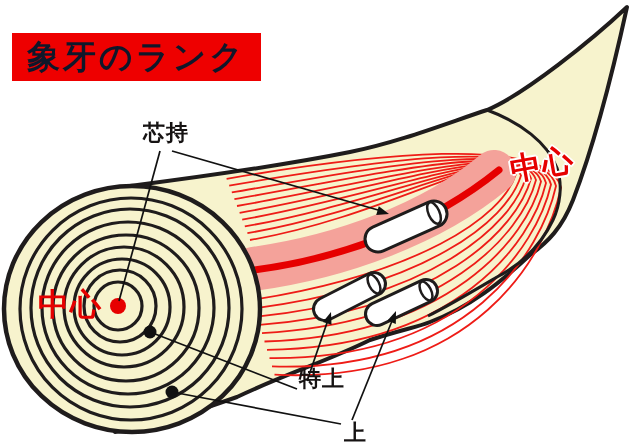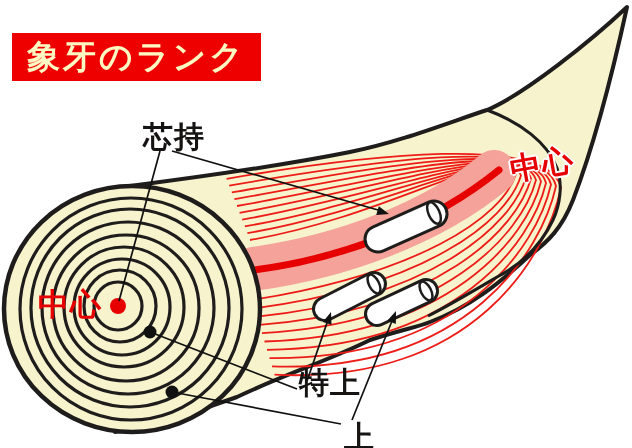--- a/index.html
+++ b/index.html
@@ -2,25 +2,25 @@
 <html><head>
 <meta charset="utf-8">
 <style>
   html,body{margin:0;padding:0;background:#fff;}
   .stage{
     position:relative;width:632px;height:448px;background:#fff;overflow:hidden;
     font-family:"Liberation Sans","DejaVu Sans",sans-serif;
     --red:#e60000; --title-red:#ee0000; --cream:#f7f3cd; --pink:#f4a29a; --ink:#1f1c1c;
   }
   svg{position:absolute;left:0;top:0;}
-  .label{position:absolute;color:#161313;font-weight:600;font-size:30px;line-height:1;letter-spacing:1px;white-space:nowrap;}
+  .label{position:absolute;color:#161313;font-weight:600;font-size:22px;line-height:1;letter-spacing:1px;white-space:nowrap;}
   .center-label{position:absolute;color:var(--red);font-weight:bold;font-size:31px;line-height:1;letter-spacing:1px;white-space:nowrap;}
   .halo{text-shadow:-2px 0 #fff,2px 0 #fff,0 -2px #fff,0 2px #fff,-1px -1px #fff,1px 1px #fff,-1px 1px #fff,1px -1px #fff;}
   .title{
-    position:absolute;left:12px;top:33px;background:var(--title-red);color:#fef9c3;
+    position:absolute;left:12px;top:33px;background:var(--title-red);color:#0f172a;
     font-size:33px;font-weight:bold;letter-spacing:3px;line-height:1;padding:7px 15px 8px;
   }
 </style>
 </head>
 <body>
 
 <div class="stage" style="--red: #e60000; --title-red: #ee0000; --cream: #f7f3cd; --pink: #f4a29a; --ink: #1f1c1c;">
 
   <svg width="632" height="448" viewBox="0 0 632 448">
 

